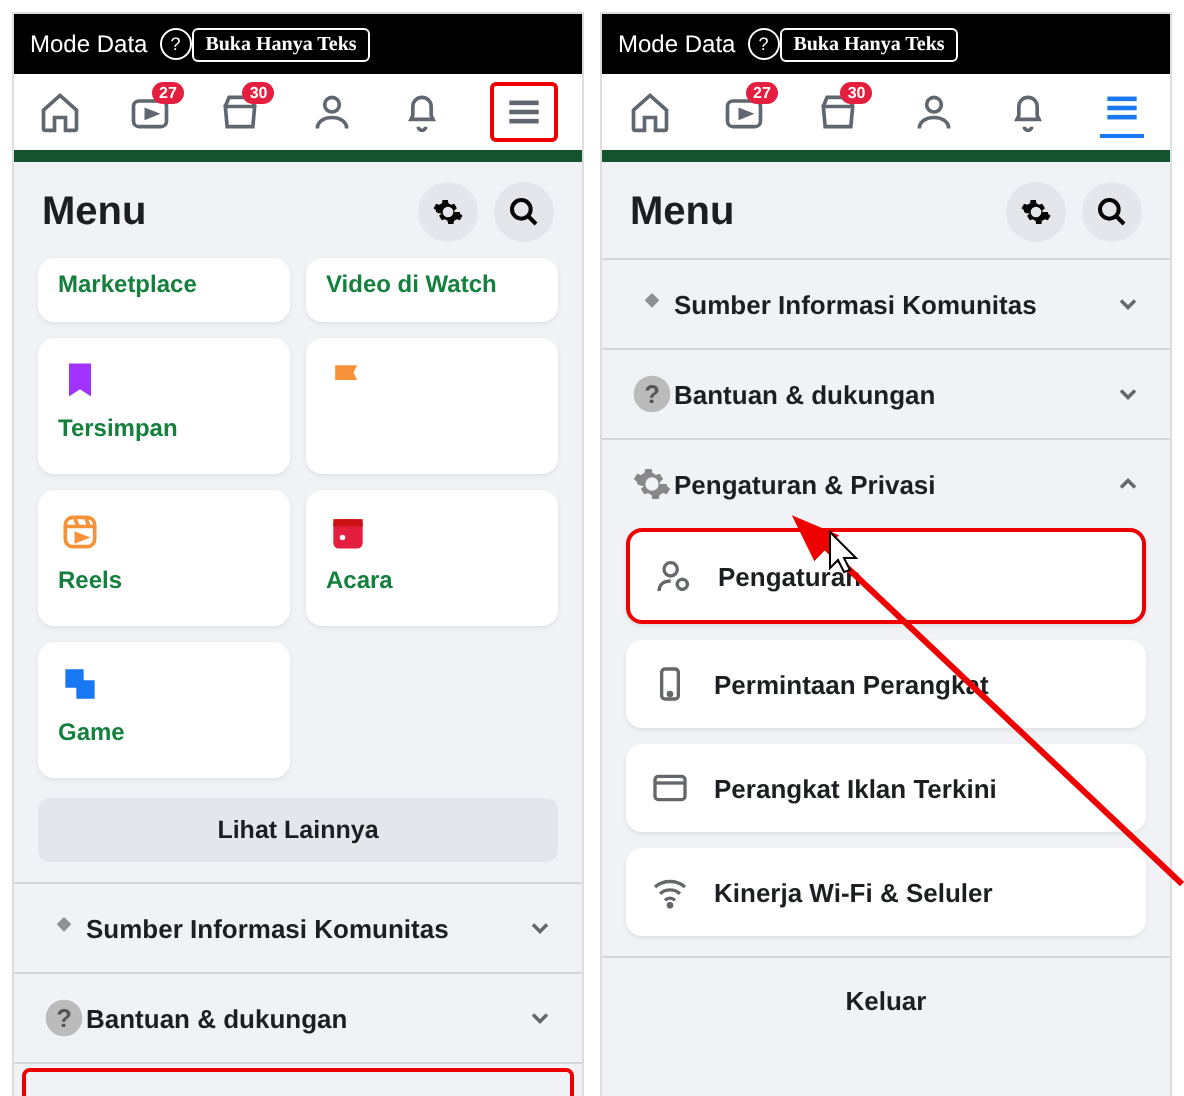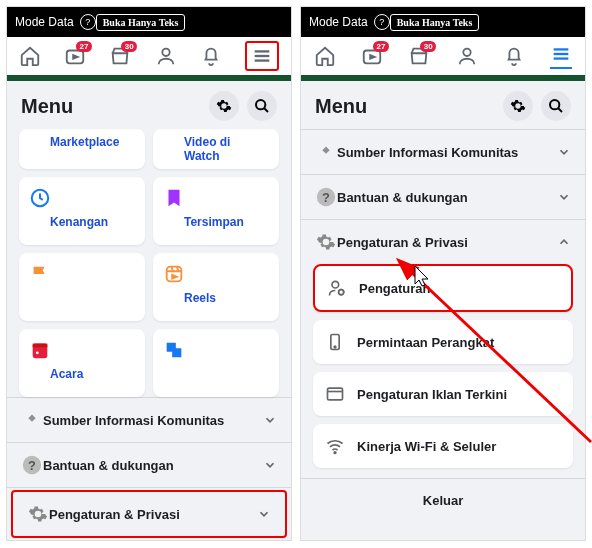--- a/index.html
+++ b/index.html
@@ -128,22 +128,21 @@
     padding: 10px 10px 8px;
     box-shadow: 0 1px 2px rgba(0,0,0,.08);
     min-height: 50px;
     display: flex;
     flex-direction: column;
     gap: 6px;
   }
   .tile-label {
     font-size: 12px;
     font-weight: 700;
-    color: #1d4ed8;
-    margin-left: 21px;
+    color: #15803d;
   }
   .tile.short { min-height: 20px; padding: 6px 10px; }
   .see-more {
     margin: 10px 12px;
     background: #e4e6eb;
     border-radius: 6px;
     text-align: center;
     padding: 9px;
     font-size: 12.5px;
     font-weight: 700;
@@ -288,29 +287,20 @@
     </div>
 
     <div class="grid-tiles">
       <div class="tile short">
         <span class="tile-label">Marketplace</span>
       </div>
       <div class="tile short">
         <span class="tile-label">Video di Watch</span>
       </div>
       <div class="tile">
-        <span class="icon-blue">
-          <svg width="22" height="22" viewBox="0 0 24 24" fill="none" stroke="currentColor" stroke-width="2.2">
-              <circle cx="12" cy="12" r="9"></circle>
-              <path d="M12 7v5l3 2"></path>
-            </svg>
-        </span>
-        <span class="tile-label">Kenangan</span>
-      </div>
-      <div class="tile">
         <span class="icon-purple">
           <svg width="22" height="22" viewBox="0 0 24 24" fill="currentColor">
               <path d="M6 3h12v18l-6-4-6 4z"></path>
             </svg>
         </span>
         <span class="tile-label">Tersimpan</span>
       </div>
       <div class="tile">
         <span class="icon-orange">
           <svg width="22" height="22" viewBox="0 0 24 24" fill="currentColor">
@@ -337,23 +327,25 @@
             </svg>
         </span>
         <span class="tile-label">Acara</span>
       </div>
       <div class="tile">
         <span class="icon-blue">
           <svg width="22" height="22" viewBox="0 0 24 24" fill="currentColor">
               <path d="M4 4h10v6h6v10H10v-6H4z"></path>
             </svg>
         </span>
-      </div>
-    </div>
-
+        <span class="tile-label">Game</span>
+      </div>
+    </div>
+
+    <div class="see-more">Lihat Lainnya</div>
 
     <div class="divider"></div>
     <div class="accordion">
       <span class="acc-icon">
         <svg width="22" height="22" viewBox="0 0 24 24" fill="currentColor" opacity=".7">
             <path d="M12 6l-4 4 4 4 4-4zM4 12l3 3M20 12l-3 3"></path>
           </svg>
       </span>
       <span class="label">Sumber Informasi Komunitas</span>
       <span class="chevron">
@@ -526,21 +518,21 @@
         </span>
         <span>Permintaan Perangkat</span>
       </div>
       <div class="sub-item">
         <span class="acc-icon">
           <svg width="20" height="20" viewBox="0 0 24 24" fill="none" stroke="currentColor" stroke-width="2">
               <rect x="3" y="5" width="18" height="14" rx="2"></rect>
               <path d="M3 9h18"></path>
             </svg>
         </span>
-        <span>Pengaturan Iklan Terkini</span>
+        <span>Perangkat Iklan Terkini</span>
       </div>
       <div class="sub-item">
         <span class="acc-icon">
           <svg width="20" height="20" viewBox="0 0 24 24" fill="none" stroke="currentColor" stroke-width="2">
               <path d="M3 9a14 14 0 0 1 18 0M6 13a9 9 0 0 1 12 0M9 17a4 4 0 0 1 6 0"></path>
               <circle cx="12" cy="20" r="1" fill="currentColor"></circle>
             </svg>
         </span>
         <span>Kinerja Wi-Fi &amp; Seluler</span>
       </div>

